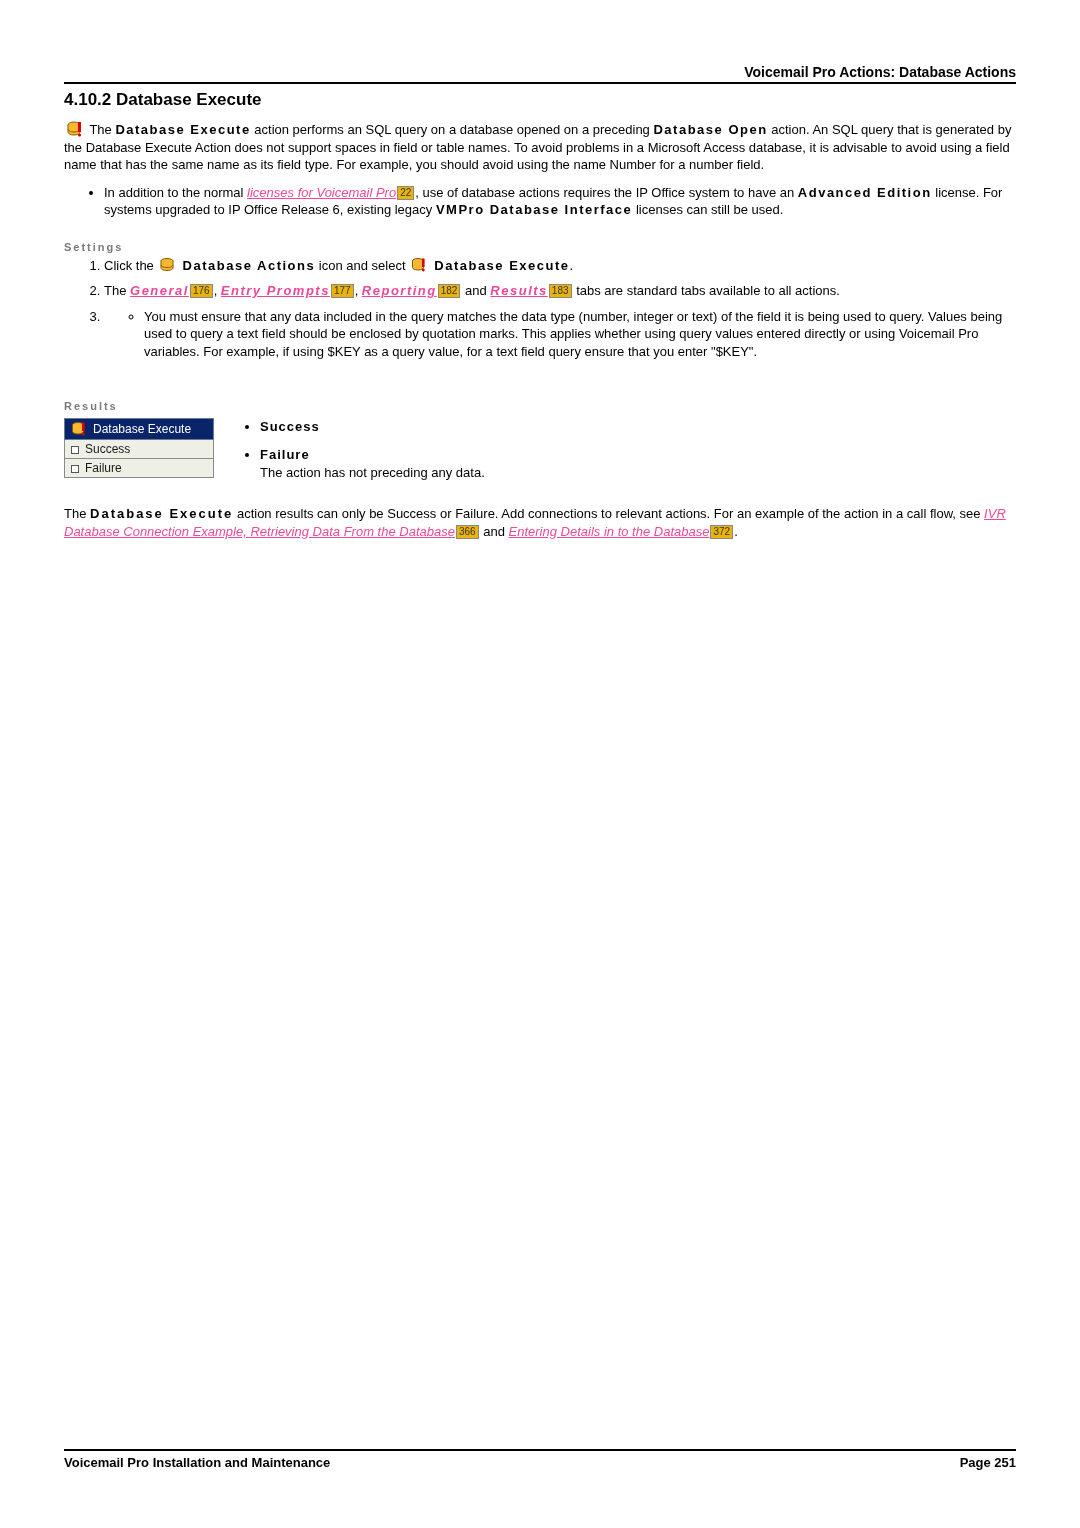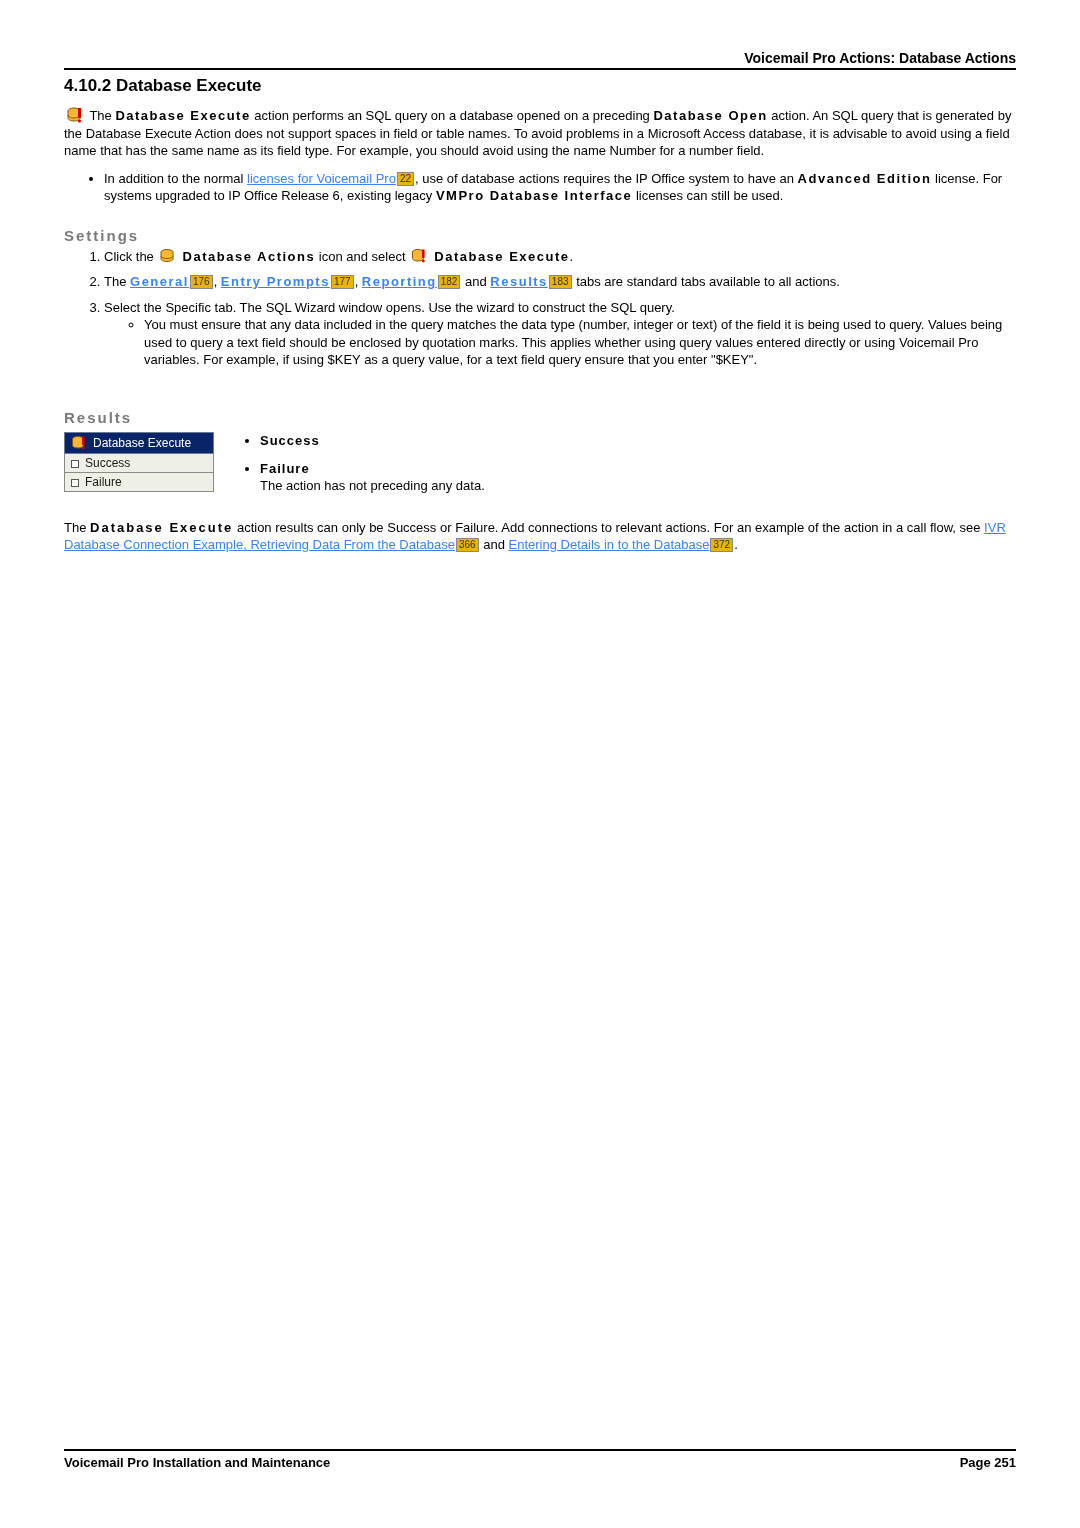--- a/index.html
+++ b/index.html
@@ -11,51 +11,51 @@
     font-family: Verdana, Geneva, sans-serif;
     font-size: 13px;
     color: #000;
     background: #fff;
   }
   .page {
     position: relative;
     width: 1080px;
     height: 1528px;
     box-sizing: border-box;
-    padding: 50px 64px 60px 64px;
+    padding: 64px 64px 60px 64px;
   }
   .header-line {
     font-weight: bold;
     text-align: right;
     font-size: 14px;
     margin-bottom: 2px;
   }
   .header-rule {
     border: 0;
     border-top: 2px solid #000;
     margin: 0 0 6px 0;
   }
   h1.section-title {
     font-family: Arial, Helvetica, sans-serif;
     font-size: 17px;
     font-weight: bold;
     margin: 4px 0 10px 0;
   }
   h2.subhead {
     font-family: Verdana, sans-serif;
-    font-size: 15px;
+    font-size: 11px;
     font-weight: bold;
     color: #7a7a7a;
     letter-spacing: 2px;
     margin: 22px 0 4px 0;
   }
   p { margin: 0 0 10px 0; line-height: 1.35; }
   ul.bullets, ol.numbers { margin: 0 0 10px 0; padding-left: 40px; }
   ul.bullets > li, ol.numbers > li { margin-bottom: 8px; line-height: 1.35; }
-  a.xref { color: #3b82f6; text-decoration: underline; }
+  a.xref { color: #ec4899; text-decoration: underline; font-style: italic; }
   .pgref {
     display: inline-block;
     border: 1px solid #888;
     font-size: 10px;
     padding: 0 2px;
     line-height: 12px;
     vertical-align: 1px;
     color: #333;
     background: #eab308;
     margin: 0 1px;
@@ -172,21 +172,20 @@
             <ellipse cx="7" cy="4" rx="5.5" ry="2.5" fill="#f7b733" stroke="#8a5a00"></ellipse>
             <path d="M1.5 4v6.5c0 1.4 2.5 2.5 5.5 2.5s5.5-1.1 5.5-2.5V4" fill="#f7b733" stroke="#8a5a00"></path>
             <rect x="11" y="1.5" width="2.6" height="8.5" fill="#d00"></rect>
             <circle cx="12.3" cy="13" r="1.4" fill="#d00"></circle>
           </svg></span><span class="spaced"> Database Execute</span><span>.</span>
     </li>
     <li>
       <span>The </span><a class="xref spaced">General</a><span class="pgref">176</span><span>, </span><a class="xref spaced">Entry Prompts</a><span class="pgref">177</span><span>, </span><a class="xref spaced">Reporting</a><span class="pgref">182</span><span> and </span><a class="xref spaced">Results</a><span class="pgref">183</span><span> tabs are standard tabs available to all actions.</span>
     </li>
     <li>
-      <span>Select the Specific tab. The SQL Wizard window opens. Use the wizard to construct the SQL query.</span>
       <ul>
         <li>You must ensure that any data included in the query matches the data type (number, integer or text) of the field it is being used to query. Values being used to query a text field should be enclosed by quotation marks. This applies whether using query values entered directly or using Voicemail Pro variables. For example, if using $KEY as a query value, for a text field query ensure that you enter "$KEY".</li>
       </ul>
     </li>
   </ol>
 
   <h2 class="subhead" style="margin-top:40px;">Results</h2>
 
   <div class="results-wrap">
     <div class="node-figure">

